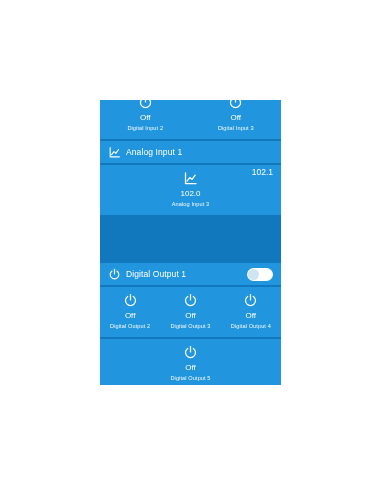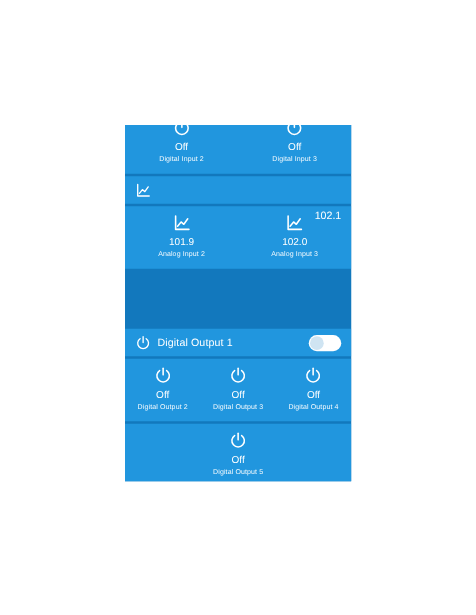--- a/index.html
+++ b/index.html
@@ -160,33 +160,24 @@
         <div class="tile-label">Digital Input 3</div>
       </div>
     </div>
     <div class="card row" style="background: rgb(33, 150, 222);">
       <span class="row-icon">
         <svg width="13" height="13" viewBox="0 0 24 24" fill="none" stroke="#ffffff" stroke-width="2" stroke-linecap="round" stroke-linejoin="round">
           <polyline points="4,3 4,20 21,20"></polyline>
           <polyline points="6.5,16 11,10.5 14.5,13.5 19.5,6.5"></polyline>
         </svg>
       </span>
+      <span class="row-title">Analog Input 1</span>
       <span class="row-value">102.1</span>
     </div>
     <div class="card tiles" style="background: rgb(33, 150, 222);">
-      <div class="tile">
-        <span class="tile-icon">
-          <svg width="15" height="15" viewBox="0 0 24 24" fill="none" stroke="#ffffff" stroke-width="2" stroke-linecap="round" stroke-linejoin="round">
-            <polyline points="4,3 4,20 21,20"></polyline>
-            <polyline points="6.5,16 11,10.5 14.5,13.5 19.5,6.5"></polyline>
-          </svg>
-        </span>
-        <div class="tile-value">101.9</div>
-        <div class="tile-label">Analog Input 2</div>
-      </div>
       <div class="tile">
         <span class="tile-icon">
           <svg width="15" height="15" viewBox="0 0 24 24" fill="none" stroke="#ffffff" stroke-width="2" stroke-linecap="round" stroke-linejoin="round">
             <polyline points="4,3 4,20 21,20"></polyline>
             <polyline points="6.5,16 11,10.5 14.5,13.5 19.5,6.5"></polyline>
           </svg>
         </span>
         <div class="tile-value">102.0</div>
         <div class="tile-label">Analog Input 3</div>
       </div>

